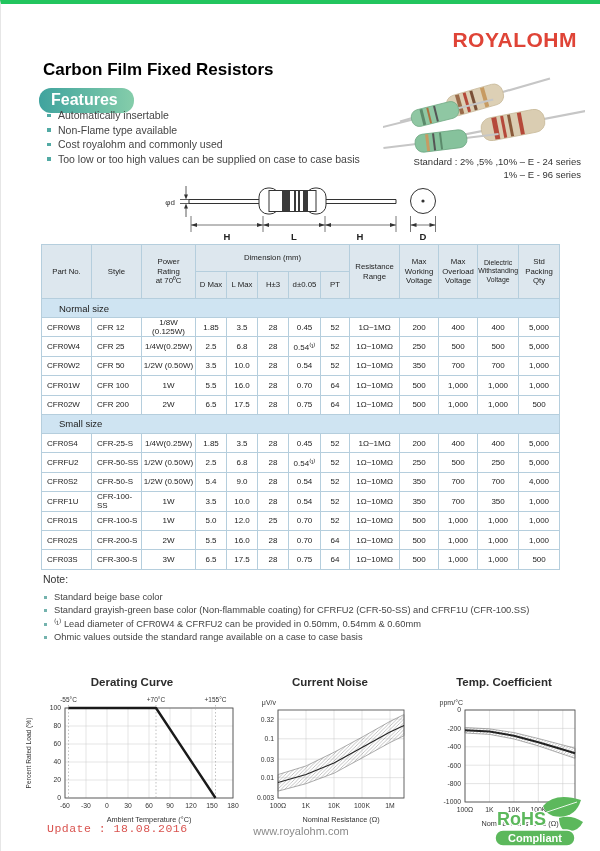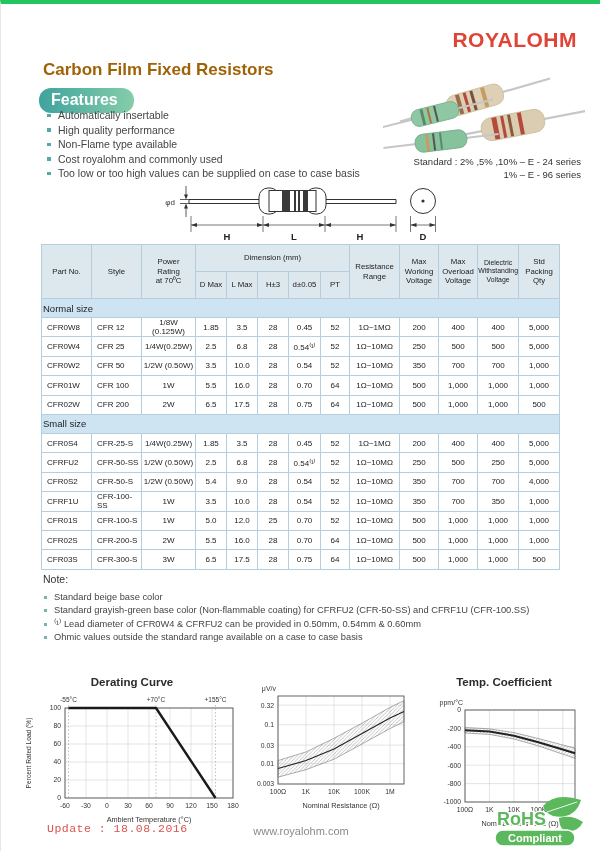--- a/index.html
+++ b/index.html
@@ -1,39 +1,39 @@
 <!DOCTYPE html>
 <html><head>
 <meta charset="utf-8">
 <style>
   html,body{margin:0;padding:0;background:#f2f2f2;}
   .page{position:relative;width:600px;height:851px;background:#fff;margin:0 auto;
         font-family:"Liberation Sans", sans-serif;color:#333;overflow:hidden;
         border-left:1px solid #e6e6e6;border-top:4px solid #22c55e;}
   .logo{position:absolute;top:24px;right:24px;font-size:21px;font-weight:bold;
         letter-spacing:.5px;color:#df4437;}
-  .page-title{position:absolute;top:56px;left:42px;font-size:17px;font-weight:600;color:#a16207;}
+  .page-title{position:absolute;top:56px;left:42px;font-size:17px;font-weight:600;color:#000000;}
   .features-pill{position:absolute;top:84px;left:38px;padding:3px 16px 4px 12px;border-radius:12px;
         background:linear-gradient(90deg,#3fa39e,#85cdaa);color:#fff;font-size:16px;font-weight:bold;}
   .feature-list{position:absolute;top:104px;left:46px;margin:0;padding:0;list-style:none;}
   .feature-list li{position:relative;padding-left:11px;font-size:10.5px;color:#444;line-height:14.6px;}
   .feature-list li::before{content:"";position:absolute;left:0;top:5.5px;width:3.5px;height:3.5px;background:#52aaa4;}
   .standard-note{position:absolute;top:152px;right:20px;text-align:right;font-size:9.5px;
         line-height:12.5px;color:#333;}
   .photo-svg{position:absolute;top:70px;left:382px;}
   .diagram-svg{position:absolute;top:176px;left:100px;}
   .spec-table{position:absolute;top:240px;left:40px;border-collapse:collapse;table-layout:fixed;width:518px;}
   .spec-table th,.spec-table td{border:1px solid #b5cedd;text-align:center;padding:0;overflow:hidden;}
   .spec-table th{background:#dde7ee;font-weight:normal;font-size:7.8px;line-height:1.25;
         white-space:pre-line;color:#222;}
   .spec-table th.th-small{font-size:6.9px;}
   .spec-table tr.hdr1 th{height:26px;}
   .spec-table tr.hdr2 th{height:26px;}
   .spec-table td{font-size:8px;height:18.4px;color:#222;background:#fff;}
-  .spec-table tr.section-row td{background:#cfe4f2;text-align:left;padding-left:1px;
+  .spec-table tr.section-row td{background:#cfe4f2;text-align:left;padding-left:17px;
         font-size:9.5px;height:18px;color:#222;}
   .spec-table tr.data-row td:nth-child(1),
   .spec-table tr.data-row td:nth-child(2){text-align:left;padding-left:5px;}
   .note-block{position:absolute;top:569px;left:42px;}
   .note-heading{font-size:10.5px;color:#333;margin:0 0 6px 0;}
   .note-list{margin:0;padding:0;list-style:none;}
   .note-list li{position:relative;padding-left:11px;font-size:9.3px;color:#444;line-height:13.4px;}
   .note-list li::before{content:"";position:absolute;left:1px;top:5px;width:3px;height:3px;background:#74b3ae;}
   .chart-block{position:absolute;top:672px;text-align:center;}
   .chart-title{font-size:11.5px;font-weight:bold;color:#2c2c2c;margin-bottom:2px;}
@@ -54,21 +54,20 @@
 <div class="page">
 
   <div class="logo">ROYALOHM</div>
 
   <div class="page-title">Carbon Film Fixed Resistors</div>
 
   <div class="features-pill">Features</div>
 
   <ul class="feature-list">
       <li>Automatically insertable</li>
-      <li>High quality performance</li>
       <li>Non-Flame type available</li>
       <li>Cost royalohm and commonly used</li>
       <li>Too low or too high values can be supplied on case to case basis</li>
     </ul>
 
   <svg class="photo-svg" width="202" height="88" viewBox="0 0 202 88">
     <g transform="translate(92,26) rotate(-16)">
       <line x1="-78" y1="0" x2="78" y2="0" stroke="#c6c6c6" stroke-width="2.2"></line>
       <rect x="-29" y="-10.5" width="58" height="21" rx="9" fill="#ddd0b5" stroke="#c9bb9c" stroke-width="0.8"></rect>
       <rect x="-18" y="-10" width="4" height="20" fill="#9b6b4a"></rect>
@@ -455,20 +454,21 @@
         <line x1="137" y1="15" x2="137" y2="108" stroke="#999" stroke-width="0.6" stroke-dasharray="1.5 2"></line>
         <text x="137" y="12" font-size="6.5" text-anchor="middle" fill="#333">+70°C</text>
         <line x1="196.5" y1="15" x2="196.5" y2="108" stroke="#999" stroke-width="0.6" stroke-dasharray="1.5 2"></line>
         <text x="196.5" y="12" font-size="6.5" text-anchor="middle" fill="#333">+155°C</text>
         <polyline points="49.5,18 137,18 196.5,108" fill="none" stroke="#1a1a1a" stroke-width="2.4" stroke-linejoin="round"></polyline>
         <text x="130" y="132" font-size="7.3" text-anchor="middle" fill="#333">Ambient Temperature (°C)</text>
         <text x="0" y="0" font-size="6.6" text-anchor="middle" fill="#333" transform="translate(12 63) rotate(-90)">Percent Rated Load (%)</text>
       </svg>
   </div>
   <div class="chart-block" id="block-noise">
+    <div class="chart-title">Current Noise</div>
     <svg id="svg-noise" width="172" height="150" viewBox="0 0 172 150">
         <defs>
           <pattern id="hatch-noise" width="3.5" height="3.5" patternUnits="userSpaceOnUse">
             <path d="M0 3.5 L3.5 0 M-0.9 0.9 L0.9 -0.9 M2.6 4.4 L4.4 2.6" stroke="#8a8a8a" stroke-width="0.5"></path>
           </pattern>
         </defs>
         <line x1="34" y1="20" x2="34" y2="108" stroke="#c9c9c9" stroke-width="0.5"></line>
         <text x="34" y="118" font-size="6.8" text-anchor="middle" fill="#333">100Ω</text>
         <line x1="62" y1="20" x2="62" y2="108" stroke="#c9c9c9" stroke-width="0.5"></line>
         <text x="62" y="118" font-size="6.8" text-anchor="middle" fill="#333">1K</text>

